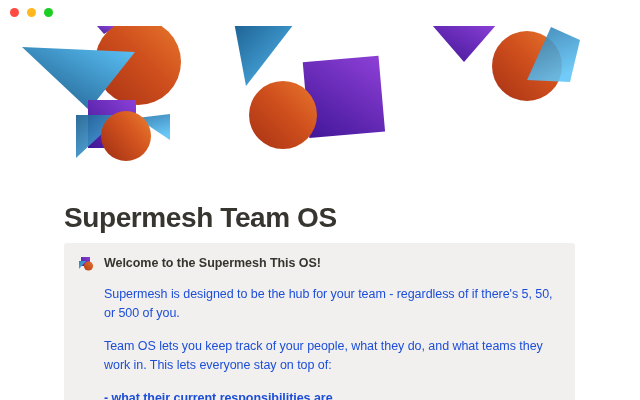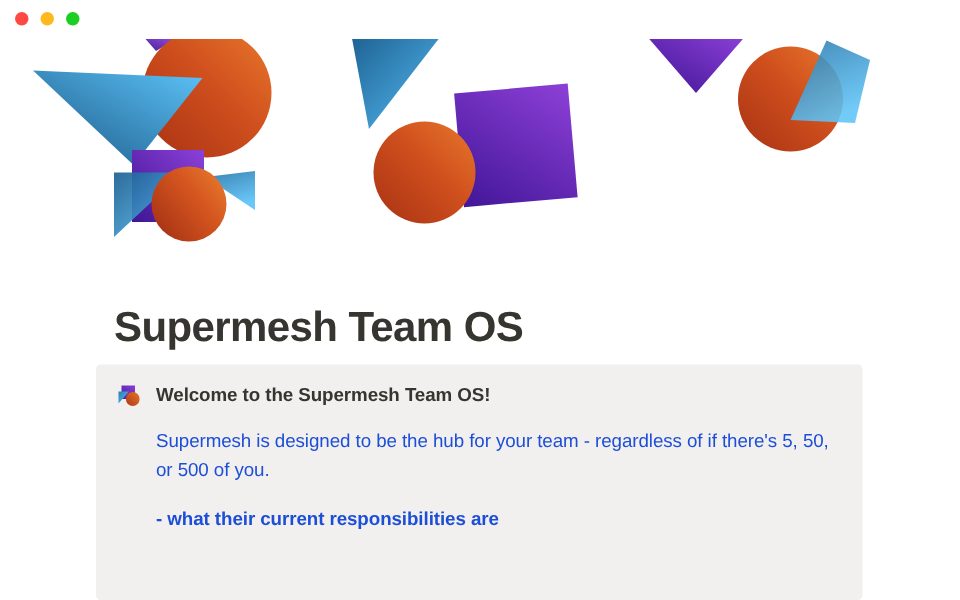--- a/index.html
+++ b/index.html
@@ -71,21 +71,20 @@
   .page-title {
     position: absolute;
     top: 15px;
     left: 64px;
     font-size: 28px;
     font-weight: bold;
     letter-spacing: -0.4px;
     color: #37352f;
     line-height: 34px;
     white-space: nowrap;
-    margin-left: 12px;
   }
 
   
   .callout {
     position: absolute;
     top: 57px;
     left: 64px;
     width: 511px;
     min-height: 157px;
     background: #f1f0ee;
@@ -228,25 +227,26 @@
               <linearGradient id="icoO" x1="0" y1="1" x2="1" y2="0">
                 <stop offset="0%" stop-color="#b03818"></stop>
                 <stop offset="100%" stop-color="#e8742a"></stop>
               </linearGradient>
             </defs>
             <rect x="3" y="1" width="9" height="9" fill="url(#icoP)"></rect>
             <polygon points="1,5 8,5 1,13" fill="url(#icoB)"></polygon>
             <circle cx="10.5" cy="10" r="4.6" fill="url(#icoO)"></circle>
           </svg>
         </span>
-        <span class="callout-title">Welcome to the Supermesh Team OS!</span>
+        <span class="callout-title">Welcome to the Supermesh This OS!</span>
       </div>
 
       <div class="callout-body">
         <p>Supermesh is designed to be the hub for your team - regardless of if there's 5, 50, or 500 of you.</p>
+        <p>Team OS lets you keep track of your people, what they do, and what teams they work in. This lets everyone stay on top of:</p>
         <p class="bulleted">- what their current responsibilities are</p>
       </div>
 
     </div>
 
   </div>
 
 </div>
 
 </body></html>

